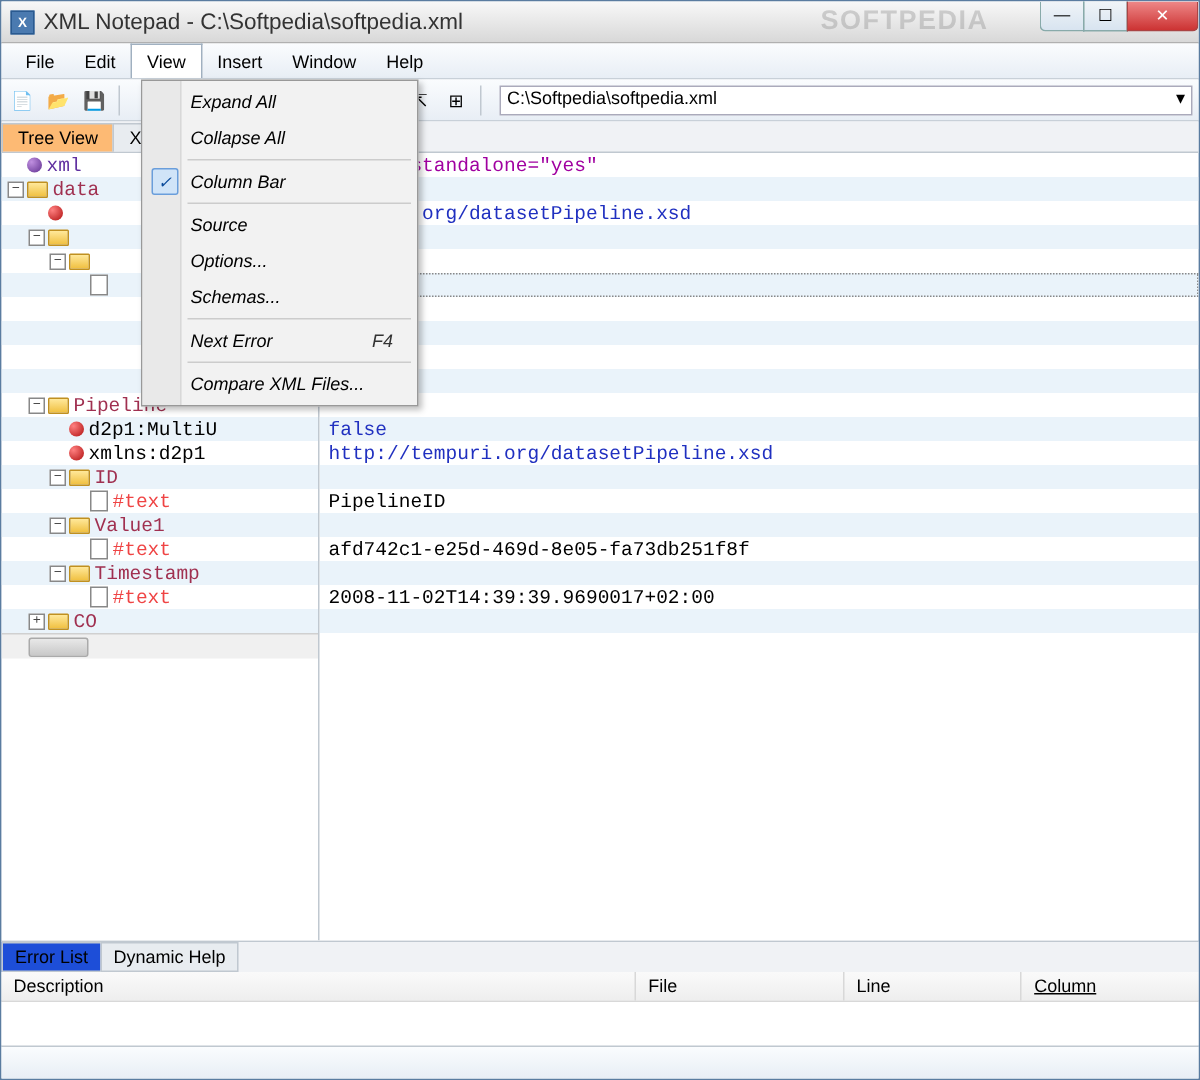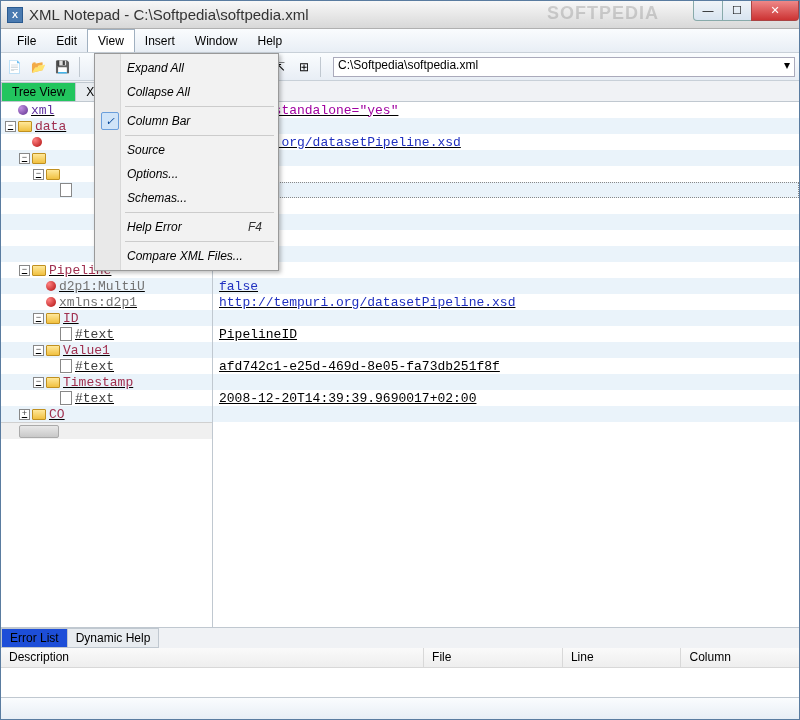--- a/index.html
+++ b/index.html
@@ -15,53 +15,53 @@
 .winbtn.close { width: 48px; background: linear-gradient(to bottom, #e88, #c33); color: #fff; border-color: #a44; border-bottom-right-radius: 4px; }
 .menubar { height: 24px; background: linear-gradient(to bottom, #fafcfe, #e8eef5); display: flex; align-items: stretch; border-bottom: 1px solid #c8d0d8; padding-left: 6px; }
 .menuitem { padding: 0 10px; display: flex; align-items: center; cursor: default; }
 .menuitem.active { background: #fff; border: 1px solid #a0b0c0; border-bottom: none; position: relative; z-index: 20; }
 .toolbar { height: 28px; background: linear-gradient(to bottom, #fafcfe, #e8eef5); display: flex; align-items: center; border-bottom: 1px solid #c8d0d8; padding: 0 4px; gap: 4px; }
 .tbtn { width: 20px; height: 20px; display: flex; align-items: center; justify-content: center; }
 .tsep { width: 1px; height: 20px; background: #c0c8d0; margin: 0 2px; }
 .pathbox { flex: 1; height: 20px; border: 1px solid #aab; background: #fff; display: flex; align-items: flex-start; padding: 0 4px; margin-left: 6px; }
 .pathbox .dd { margin-left: auto; }
 .tabs { height: 21px; display: flex; background: #f0f2f5; border-bottom: 1px solid #c0c8d0; }
-.tab { padding: 2px 10px; border: 1px solid #c0c8d0; border-bottom: none; background: #22c55e; margin-right: -1px; margin-top: 1px; }
+.tab { padding: 2px 10px; border: 1px solid #c0c8d0; border-bottom: none; background: #fdba74; margin-right: -1px; margin-top: 1px; }
 .tab.inactive { background: #e8ecf0; }
-.maincontent { flex: 1; display: flex; overflow: hidden; position: relative; text-decoration: underline; }
+.maincontent { flex: 1; display: flex; overflow: hidden; position: relative; }
 .treepane { width: 212px; background: #fff; overflow: hidden; position: relative; border-right: 1px solid #c0c8d0; }
 .valuepane { flex: 1; background: #fff; font-family: "Courier New", monospace; font-size: 13px; overflow: hidden; }
 .row { display: flex; height: 16px; align-items: center; }
 .row.band { background: #eaf3fa; }
 .treerow { padding-left: 4px; font-family: "Courier New", monospace; font-size: 13px; white-space: nowrap; }
 .valrow { padding-left: 6px; white-space: nowrap; }
 .exp { width: 11px; height: 11px; border: 1px solid #888; display: inline-flex; align-items: center; justify-content: center; font-size: 9px; line-height: 1; margin-right: 2px; background: #fff; color: #444; }
 .ico-folder { width: 14px; height: 11px; background: linear-gradient(#ffe89a, #f0c040); border: 1px solid #c09020; border-radius: 1px; display: inline-block; margin-right: 3px; }
 .ico-attr { width: 10px; height: 10px; background: radial-gradient(circle at 30% 30%, #ff8080, #b01010); border-radius: 50%; display: inline-block; margin-right: 3px; }
 .ico-text { width: 12px; height: 14px; background: #fff; border: 1px solid #888; display: inline-block; margin-right: 3px; position: relative; }
 .ico-pi { width: 10px; height: 10px; background: radial-gradient(circle at 30% 30%, #c090e0, #603090); border-radius: 50%; display: inline-block; margin-right: 3px; }
 .n-el { color: #a03050; }
-.n-attr { color: #737373; }
-.n-txt { color: #404040; }
+.n-attr { color: #000000; }
+.n-txt { color: #ef4444; }
 .n-pi { color: #6030a0; }
 .v-str { color: #a000a0; }
 .v-attr { color: #2030c0; }
 .v-txt { color: #000; }
 .hscroll { height: 17px; background: #f0f0f0; border-top: 1px solid #d0d0d0; display: flex; align-items: center; }
 .hscroll .thumb { width: 40px; height: 13px; background: linear-gradient(#e8e8e8, #c8c8c8); border: 1px solid #aaa; border-radius: 2px; margin-left: 18px; }
 .errorpane { height: 70px; border-top: 1px solid #c0c8d0; display: flex; flex-direction: column; }
 .errortabs { display: flex; background: #f0f2f5; }
 .errortab { padding: 2px 8px; border: 1px solid #c0c8d0; background: #1d4ed8; margin-right: -1px; }
 .errortab.inactive { background: #e8ecf0; }
 .errorheaders { display: flex; height: 20px; border-bottom: 1px solid #d8d8d8; background: linear-gradient(#fafafa, #eee); }
 .errcol { padding: 2px 8px; border-right: 1px solid #d8d8d8; }
 .errcol.desc { flex: 4; }
 .errcol.file { flex: 1.2; }
 .errcol.line { flex: 1; }
-.errcol.col { flex: 1; border-right: none; }
+.errcol.col { flex: 1; border-right: none; text-decoration: underline; }
 .statusbar { height: 22px; background: linear-gradient(#fafcfe, #e8eef5); border-top: 1px solid #c0c8d0; }
 .dropdown { position: absolute; left: 93px; top: 52px; width: 185px; background: #f2f2f2; border: 1px solid #999; box-shadow: 2px 2px 4px rgba(0,0,0,0.25); z-index: 30; padding: 2px; font-style: italic; }
 .dd-item { height: 24px; display: flex; align-items: center; padding-left: 30px; position: relative; }
 .dd-check { position: absolute; left: 4px; width: 18px; height: 18px; border: 1px solid #6a9edb; background: #d0e4f8; display: flex; align-items: center; justify-content: center; color: #0a4a9a; font-size: 11px; border-radius: 2px; }
 .dd-sep { height: 1px; background: #ccc; margin: 2px 2px 2px 28px; }
 .dd-shortcut { margin-left: auto; margin-right: 14px; color: #333; }
 .dd-gutter { position: absolute; left: 0; top: 0; bottom: 0; width: 26px; background: #e9e9e9; border-right: 1px solid #d8d8d8; }
 </style>
 </head>
 <body>
@@ -254,21 +254,21 @@
           <div class="row valrow band"></div>
           <div class="row valrow">
             <span class="v-txt">PipelineID</span>
           </div>
           <div class="row valrow band"></div>
           <div class="row valrow">
             <span class="v-txt">afd742c1-e25d-469d-8e05-fa73db251f8f</span>
           </div>
           <div class="row valrow band"></div>
           <div class="row valrow">
-            <span class="v-txt">2008-12-20T14:39:39.9690017+02:00</span>
+            <span class="v-txt">2008-11-02T14:39:39.9690017+02:00</span>
           </div>
           <div class="row valrow band"></div>
         </div>
     </div>
   </div>
 
   <div class="errorpane">
     <div class="errortabs">
       <div class="errortab">Error List</div>
       <div class="errortab inactive">Dynamic Help</div>
@@ -302,21 +302,21 @@
         <span>Source</span>
       </div>
     <div class="dd-item">
         <span>Options...</span>
       </div>
     <div class="dd-item">
         <span>Schemas...</span>
       </div>
     <div class="dd-sep"></div>
     <div class="dd-item">
-        <span>Help Error</span>
+        <span>Next Error</span>
         <span class="dd-shortcut">F4</span>
       </div>
     <div class="dd-sep"></div>
     <div class="dd-item">
         <span>Compare XML Files...</span>
       </div>
   </div>
 </div>
 
 </body></html>

